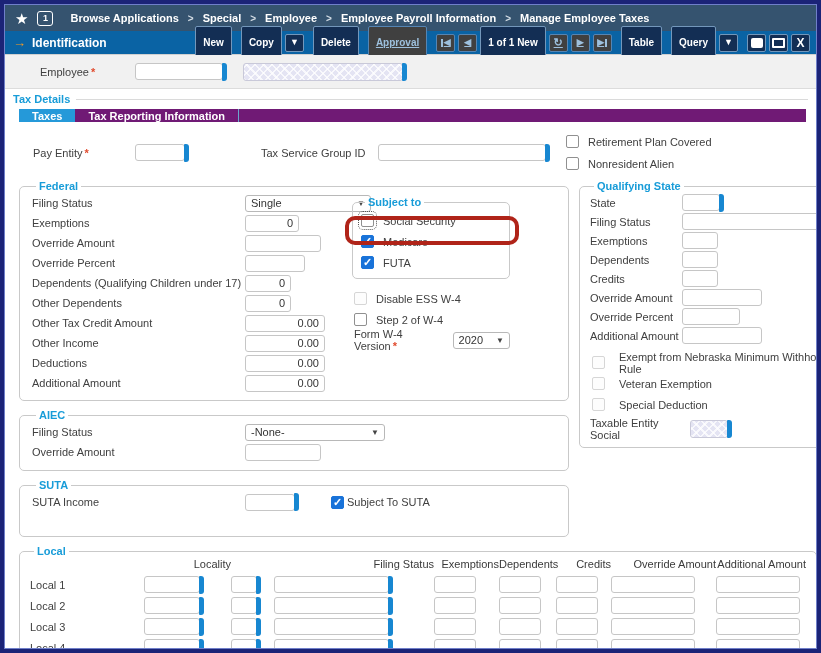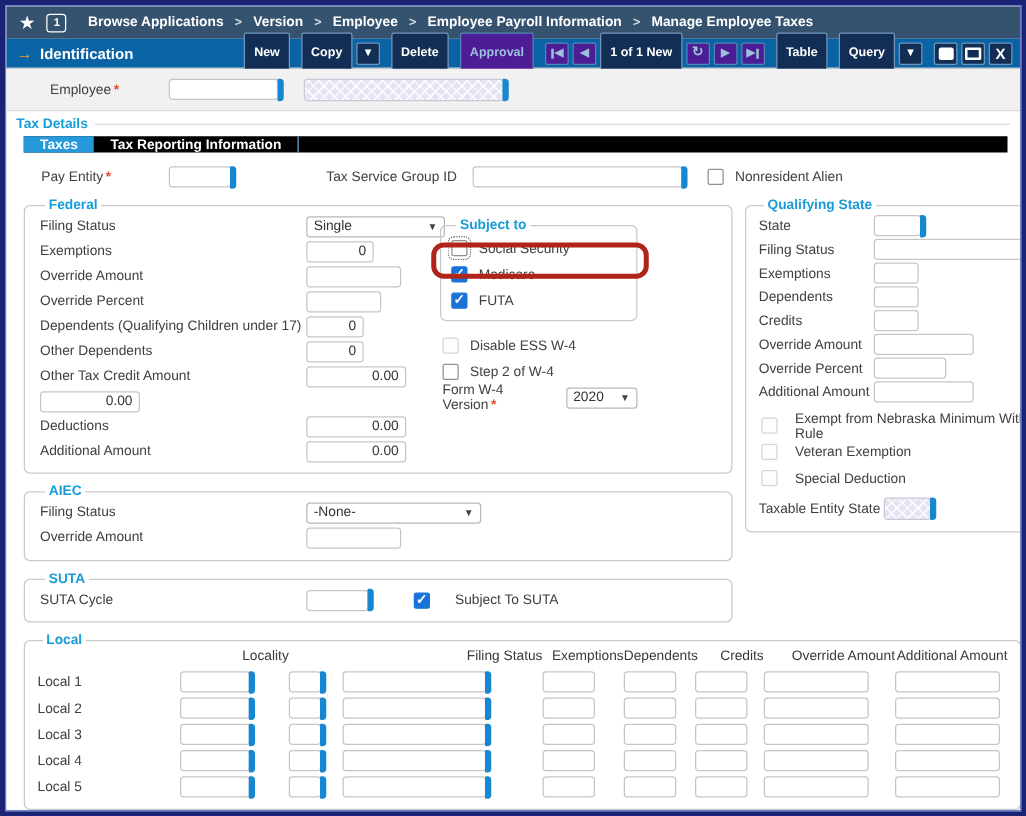--- a/index.html
+++ b/index.html
@@ -16,21 +16,21 @@
   .crumb-sep { color: #d4dde5; font-size: 10px; font-weight: bold; }
 
   
   .toolbar { height: 24px; flex: 0 0 24px; background: #0a63a4; display: flex; align-items: center; padding: 0 6px 0 8px; border-bottom: 1px solid #d0d0d0; }
   .tb-title { display: flex; align-items: center; gap: 6px; }
   .tb-arrow { color: #f59a23; font-size: 13px; font-weight: bold; line-height: 1; }
   .tb-title-text { color: #fff; font-size: 12px; font-weight: bold; }
   .tb-buttons { margin-left: auto; display: flex; align-items: center; gap: 3px; }
   .btn { height: 18px; background: #132e54; border: 1px solid #7397bb; border-radius: 2px; color: #fff; font-size: 10px; font-weight: bold; display: flex; align-items: center; justify-content: center; padding: 16px 7px; cursor: pointer; white-space: nowrap; }
   .btn.sq { width: 19px; padding: 0; }
-  .btn.disabled { background: #4c1d95; border-color: #5585b4; color: #9dc0dd; cursor: default; }
+  .btn.disabled { background: #404040; border-color: #5585b4; color: #9dc0dd; cursor: default; text-decoration: underline; }
   .btn .glyph { font-size: 9px; line-height: 1; }
   .btn .glyph.big { font-size: 11px; }
   .navbar-edge { width: 2px; height: 8px; background: currentColor; }
   .nav-pair { display: flex; align-items: center; gap: 1px; }
   .gap { margin-left: 6px; }
   .wc-square { width: 12px; height: 10px; background: #fff; border-radius: 2px; }
   .wc-outline { width: 13px; height: 10px; border: 2px solid #fff; border-radius: 1px; }
   .wc-x { font-size: 12px; font-weight: bold; color: #fff; line-height: 1; }
 
   
@@ -56,21 +56,21 @@
   legend { font-size: 11px; font-weight: bold; color: #189cd8; padding: 0 3px; margin-left: 4px; }
 
   
   .emp-band { height: 34px; flex: 0 0 34px; background: #f1f1f1; border-bottom: 1px solid #dcdcdc; display: flex; align-items: center; padding-left: 35px; }
   .emp-band .lbl { width: 95px; }
   .emp-band .lk { margin-right: 16px; }
 
   
   .td-legend { display: flex; align-items: center; font-weight: bold; color: #189cd8; font-size: 11px; padding: 4px 8px 2px 8px; }
   .td-legend::after { content: ''; flex: 1; height: 1px; background: #dadada; margin-left: 6px; }
-  .tabbar { margin: 2px 10px 0 14px; height: 22px; background: #000000; display: flex; align-items: stretch; }
+  .tabbar { margin: 2px 10px 0 14px; height: 22px; background: #701a75; display: flex; align-items: stretch; }
   .tab { display: flex; align-items: center; padding: 0 13px; color: #fff; font-size: 11px; font-weight: bold; cursor: pointer; }
   .tab.active { background: #2599d9; }
   .tab-sep { width: 1px; height: 13px; background: #6aa6cd; align-self: center; }
 
   .toprow { display: flex; align-items: center; padding: 9px 10px 2px 28px; }
   .toprow .lbl1 { width: 102px; }
   .toprow .spacer { width: 72px; }
   .toprow .lbl2 { margin-right: 12px; }
   .top-cbs { margin-left: auto; margin-right: 12px; width: 228px; display: flex; flex-direction: column; gap: 1px; }
 
@@ -92,51 +92,51 @@
   .fs-ws { padding: 1px 8px 7px 10px; }
   .wsrow { display: flex; align-items: center; height: 19px; }
   .wsrow .lbl { width: 92px; flex: 0 0 92px; }
   .ws-cbs { margin-top: 7px; }
   .ws-cbs .cbrow { padding-left: 2px; gap: 14px; }
   .ws-taxable { display: flex; align-items: center; height: 22px; margin-top: 3px; }
   .ws-taxable .lbl { width: 100px; flex: 0 0 100px; }
 
   
   .fs-aiec { margin-top: 8px; padding: 1px 8px 8px 12px; }
-  .fs-suta { margin-top: 8px; padding: 1px 8px 7px 12px; }
+  .fs-suta { margin-top: 8px; padding: 1px 8px 24px 12px; }
   .sutarow { display: flex; align-items: center; height: 20px; }
   .sutarow .lbl { width: 213px; flex: 0 0 213px; }
-  .suta-cb { display: flex; align-items: center; gap: 20px; margin-left: 32px; }
+  .suta-cb { display: flex; align-items: center; gap: 3px; margin-left: 32px; }
 
   
   .fs-local { margin: 8px 10px 0 14px; padding: 1px 10px 7px 10px; }
   .lgrid { display: grid; grid-template-columns: 114px 87px 43px 160px 65px 57px 55px 105px 90px; align-items: center; }
   .lhead { height: 16px; font-size: 11px; color: #3a3a3a; text-align: right; }
   .lrow-label { font-size: 11px; color: #404040; }
   .lgrid .cell { height: 21px; display: flex; align-items: center; }
 
   .w50 { width: 50px; } .w54 { width: 54px; } .w46 { width: 46px; } .w76 { width: 76px; }
-  .w60 { width: 60px; } .w80 { width: 80px; } .w88 { width: 88px; } .w118 { width: 111px; gap: 29px; }
+  .w60 { width: 60px; } .w80 { width: 80px; } .w88 { width: 88px; } .w118 { width: 126px; gap: 29px; }
   .w140 { width: 140px; } .w160 { width: 160px; } .w168 { width: 168px; } .w171 { width: 171px; }
   .w36 { width: 36px; } .w38 { width: 38px; } .w58 { width: 58px; } .w56 { width: 56px; }
   .w26 { width: 26px; } .w115 { width: 115px; } .w42 { width: 42px; } .w84 { width: 84px; }
 </style>
 </head>
 <body>
 
 <div class="window">
   <div class="app">
 
     <div class="crumbbar">
       <span class="star-ic">★</span>
       <span class="win-ic">1</span>
       <span class="crumbs">
         <span class="crumb">Browse Applications</span>
         <span class="crumb-sep">&gt;</span>
-        <span class="crumb">Version</span>
+        <span class="crumb">Special</span>
         <span class="crumb-sep">&gt;</span>
         <span class="crumb">Employee</span>
         <span class="crumb-sep">&gt;</span>
         <span class="crumb">Employee Payroll Information</span>
         <span class="crumb-sep">&gt;</span>
         <span class="crumb">Manage Employee Taxes</span>
       </span>
     </div>
 
     <div class="toolbar">
@@ -221,20 +221,24 @@
       </span>
       <span class="spacer"></span>
       <span class="lbl lbl2">Tax Service Group ID</span>
       <span class="lk">
         <input class="inp w168" value="" style="">
         <i class="handle"></i>
       </span>
       <span class="top-cbs">
         <span class="cbrow">
           <span class="cb"></span>
+          <span class="lbl">Retirement Plan Covered</span>
+        </span>
+        <span class="cbrow">
+          <span class="cb"></span>
           <span class="lbl">Nonresident Alien</span>
         </span>
       </span>
     </div>
 
     <div class="columns">
 
       <div class="col-left">
 
         <fieldset class="fs-federal">
@@ -265,20 +269,21 @@
           </div>
           <div class="frow">
               <span class="lbl">Other Dependents</span>
             <input class="inp num w46" value="0" style="">
           </div>
           <div class="frow">
               <span class="lbl">Other Tax Credit Amount</span>
             <input class="inp num w80" value="0.00" style="">
           </div>
           <div class="frow">
+              <span class="lbl">Other Income</span>
             <input class="inp num w80" value="0.00" style="">
           </div>
           <div class="frow">
               <span class="lbl">Deductions</span>
             <input class="inp num w80" value="0.00" style="">
           </div>
           <div class="frow">
               <span class="lbl">Additional Amount</span>
             <input class="inp num w80" value="0.00" style="">
           </div>
@@ -331,21 +336,21 @@
           </div>
           <div class="frow">
               <span class="lbl">Override Amount</span>
             <input class="inp num w76" value="" style="">
           </div>
         </fieldset>
 
         <fieldset class="fs-suta">
           <legend>SUTA</legend>
           <div class="sutarow">
-            <span class="lbl">SUTA Cycle</span>
+            <span class="lbl">SUTA Income</span>
             <span class="lk">
               <input class="inp w50" value="" style="">
               <i class="handle"></i>
             </span>
             <span class="suta-cb">
               <span class="cb checked"></span>
               <span class="lbl">Subject To SUTA</span>
             </span>
           </div>
         </fieldset>
@@ -402,21 +407,21 @@
               <span class="cb disabled"></span>
               <span class="lbl">Veteran Exemption</span>
             </div>
             <div class="cbrow">
               <span class="cb disabled"></span>
               <span class="lbl">Special Deduction</span>
             </div>
           </div>
 
           <div class="ws-taxable">
-            <span class="lbl">Taxable Entity State</span>
+            <span class="lbl">Taxable Entity Social</span>
             <span class="lk">
               <span class="display-field w38"></span>
               <i class="handle"></i>
             </span>
           </div>
         </fieldset>
       </div>
     </div>
 
     <fieldset class="fs-local">

